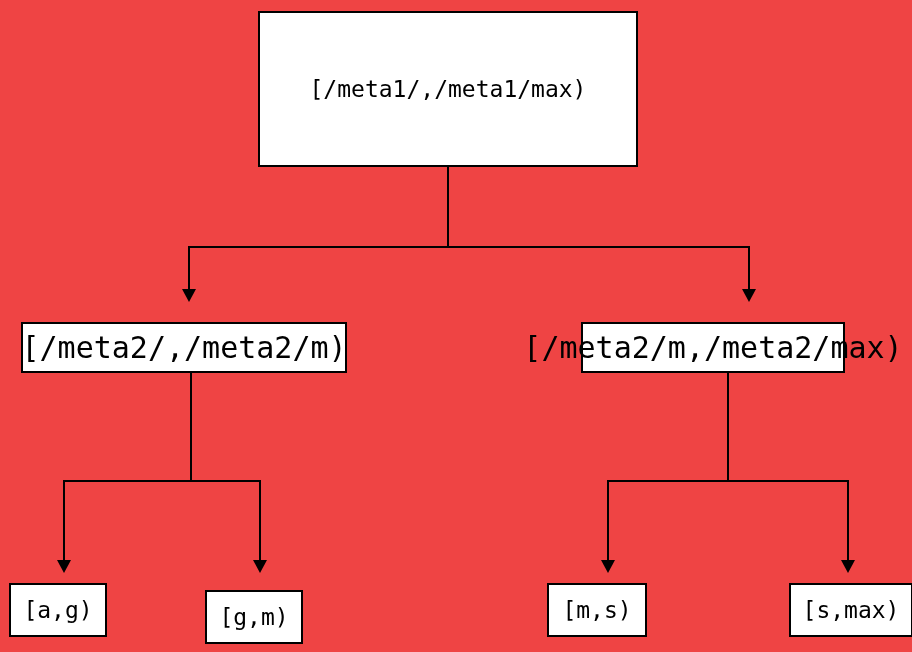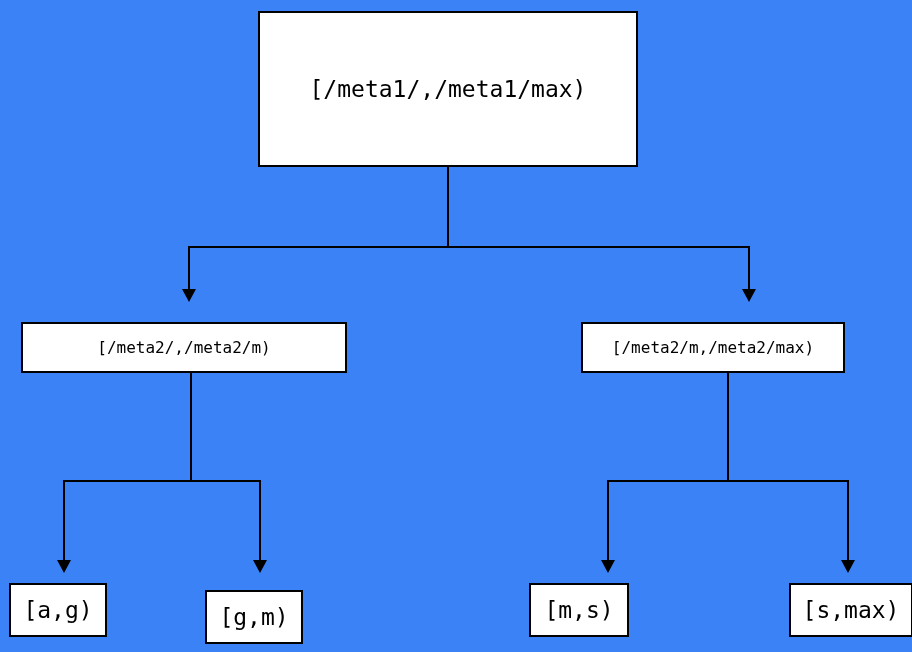--- a/index.html
+++ b/index.html
@@ -5,21 +5,21 @@
 <style>
   html, body {
     margin: 0;
     padding: 0;
     background: #ffffff;
   }
   #canvas {
     position: relative;
     width: 912px;
     height: 652px;
-    background: #3b82f6;
+    background: #ef4444;
     overflow: hidden;
     font-family: "DejaVu Sans Mono", "Liberation Mono", monospace;
   }
   #edges {
     position: absolute;
     left: 0;
     top: 0;
     width: 912px;
     height: 652px;
   }
@@ -33,21 +33,21 @@
     justify-content: center;
     z-index: 2;
   }
   .node-label {
     font-family: "DejaVu Sans Mono", "Liberation Mono", monospace;
     color: #000000;
     white-space: pre;
     letter-spacing: 0px;
   }
   .node-root .node-label { font-size: 23px; }
-  .node-branch .node-label { font-size: 16px; }
+  .node-branch .node-label { font-size: 30px; }
   .node-leaf .node-label { font-size: 23px; }
 </style>
 </head>
 <body>
 
 <div id="canvas">
 
   <svg id="edges" viewBox="0 0 912 652" xmlns="http://www.w3.org/2000/svg">
 
     <g>
@@ -94,21 +94,21 @@
   </div>
 
   <div class="node node-leaf" style="left:9px; top:583px; width:98px; height:54px;">
     <span class="node-label">[a,g)</span>
   </div>
 
   <div class="node node-leaf" style="left:205px; top:590px; width:98px; height:54px;">
     <span class="node-label">[g,m)</span>
   </div>
 
-  <div class="node node-leaf" style="left:529px; top:583px; width:100px; height:54px;">
+  <div class="node node-leaf" style="left:547px; top:583px; width:100px; height:54px;">
     <span class="node-label">[m,s)</span>
   </div>
 
   <div class="node node-leaf" style="left:789px; top:583px; width:124px; height:54px;">
     <span class="node-label">[s,max)</span>
   </div>
 
 </div>
 
 </body></html>

